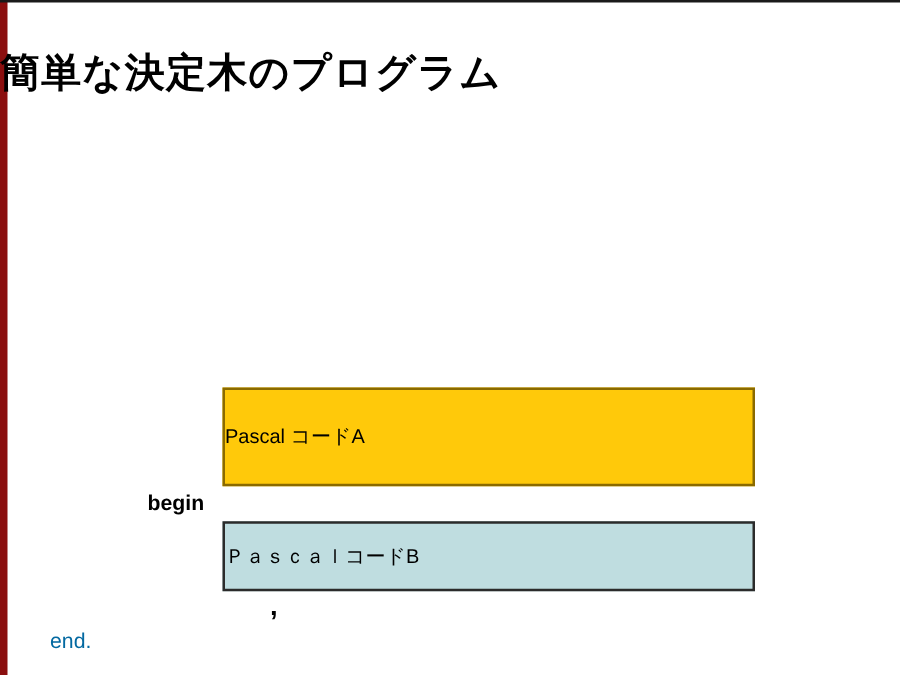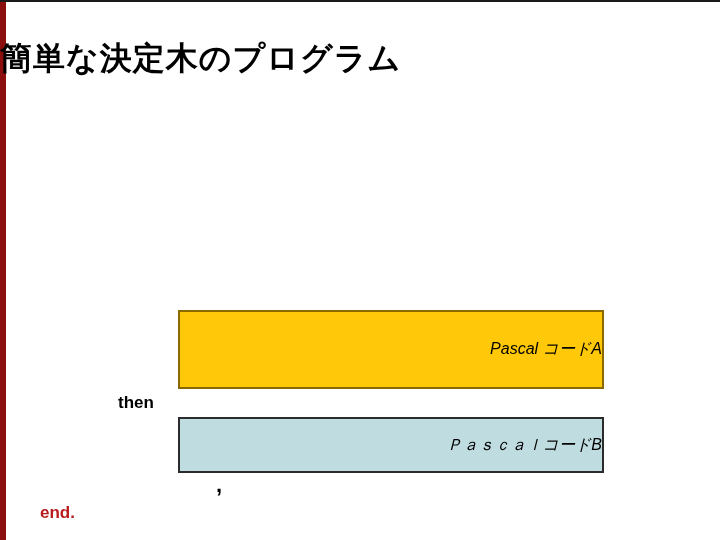--- a/index.html
+++ b/index.html
@@ -37,23 +37,22 @@
     color:#000000;
   }
   .code-line{
     height:22.6px;
     line-height:22.6px;
     white-space:pre;
   }
   .code-line.indent{margin-left:78px;}
   .box{
     position:absolute;left:178px;width:426px;
-    display:flex;align-items:center;justify-content:flex-end;
+    display:flex;align-items:center;justify-content:flex-start;
     box-sizing:border-box;
-    font-style:italic;
   }
   .box-a{
     top:310px;height:79px;
     background:#ffc90a;
     border:2px solid #8a6a00;
   }
   .box-b{
     top:417px;height:56px;
     background:#bfdde0;
     border:2px solid #2b2b2b;
@@ -63,21 +62,21 @@
     color:#000000;
     white-space:nowrap;
   }
   .else-line{
     position:absolute;left:118px;top:393px;
     font-size:17px;font-weight:bold;color:#000000;
     line-height:20px;
   }
   .end-line{
     position:absolute;left:40px;top:503px;
-    font-size:17px;font-weight:bold;color:#b91c1c;
+    font-size:17px;font-weight:normal;color:#0369a1;
     line-height:20px;
   }
   .fragment-mark{
     position:absolute;left:216px;top:474px;
     font-size:22px;font-weight:bold;color:#000000;
     line-height:22px;
   }
 </style>
 </head>
 <body>
@@ -87,21 +86,21 @@
   <div class="edge-left"></div>
   <div class="edge-top"></div>
 
   <div class="slide-title">簡単な決定木のプログラム</div>
 
 
   <div class="box box-a">
     <span class="box-label">Pascal コードA</span>
   </div>
 
-  <div class="else-line">then</div>
+  <div class="else-line">begin</div>
 
   <div class="box box-b">
     <span class="box-label">ＰａｓｃａｌコードB</span>
   </div>
 
   <div class="fragment-mark">,</div>
 
   <div class="end-line">end.</div>
 
 </div>

